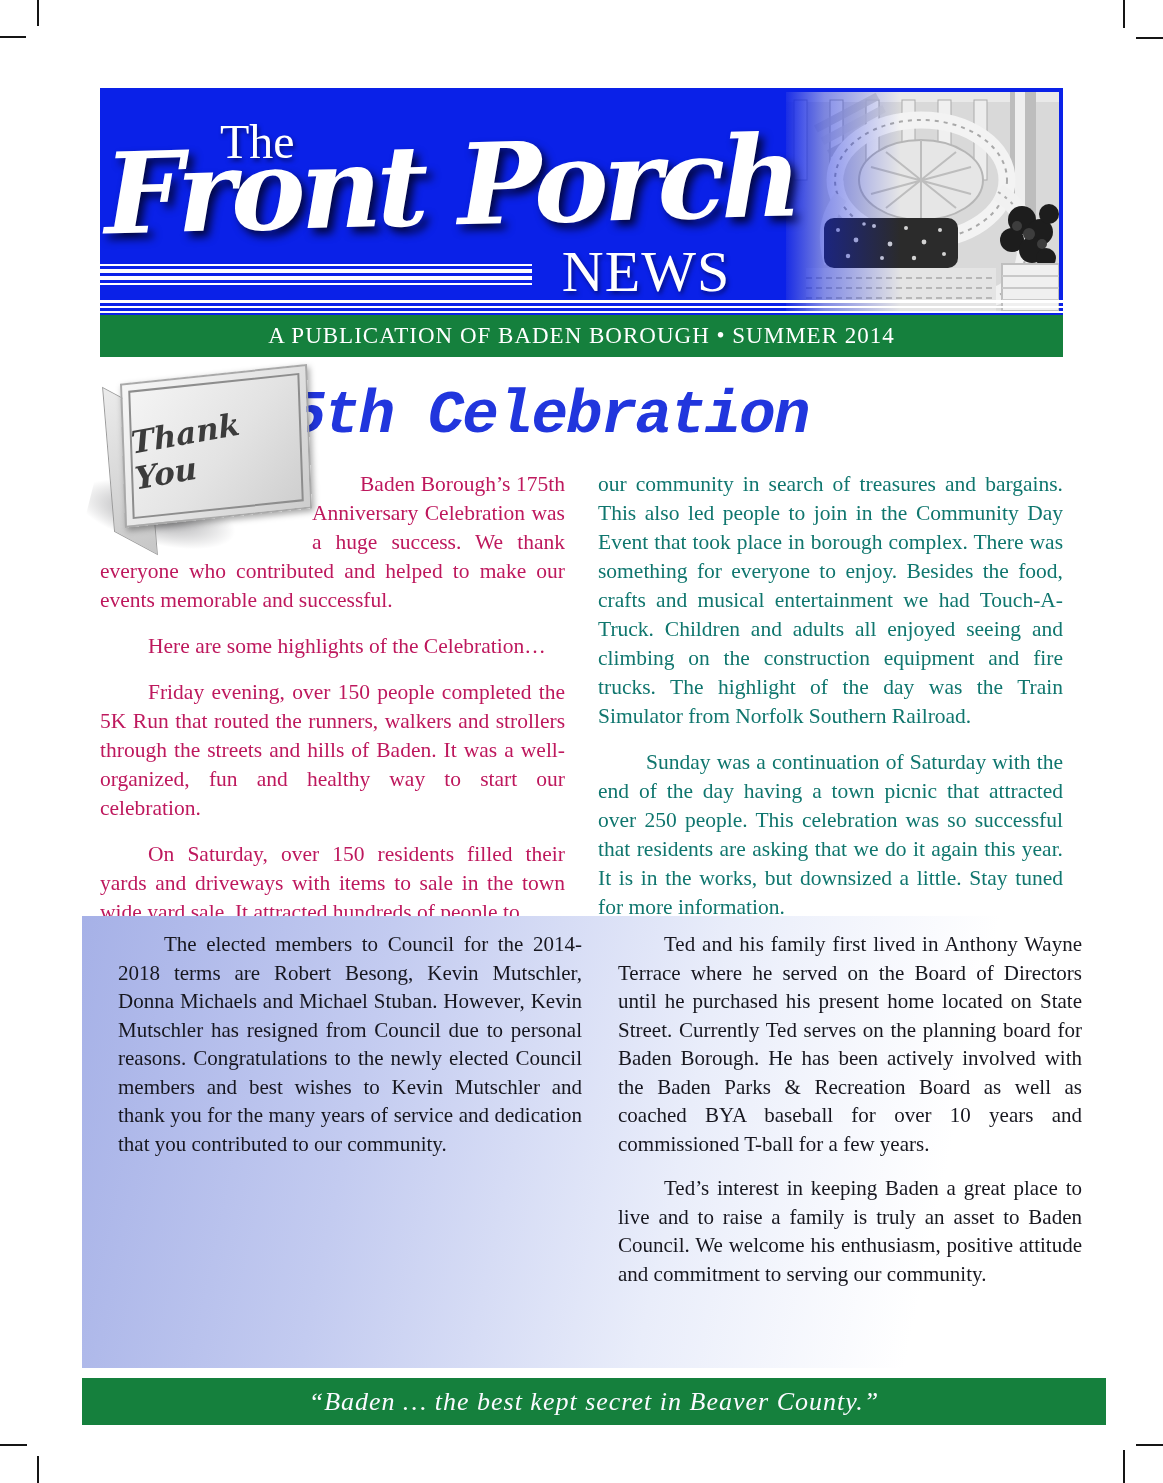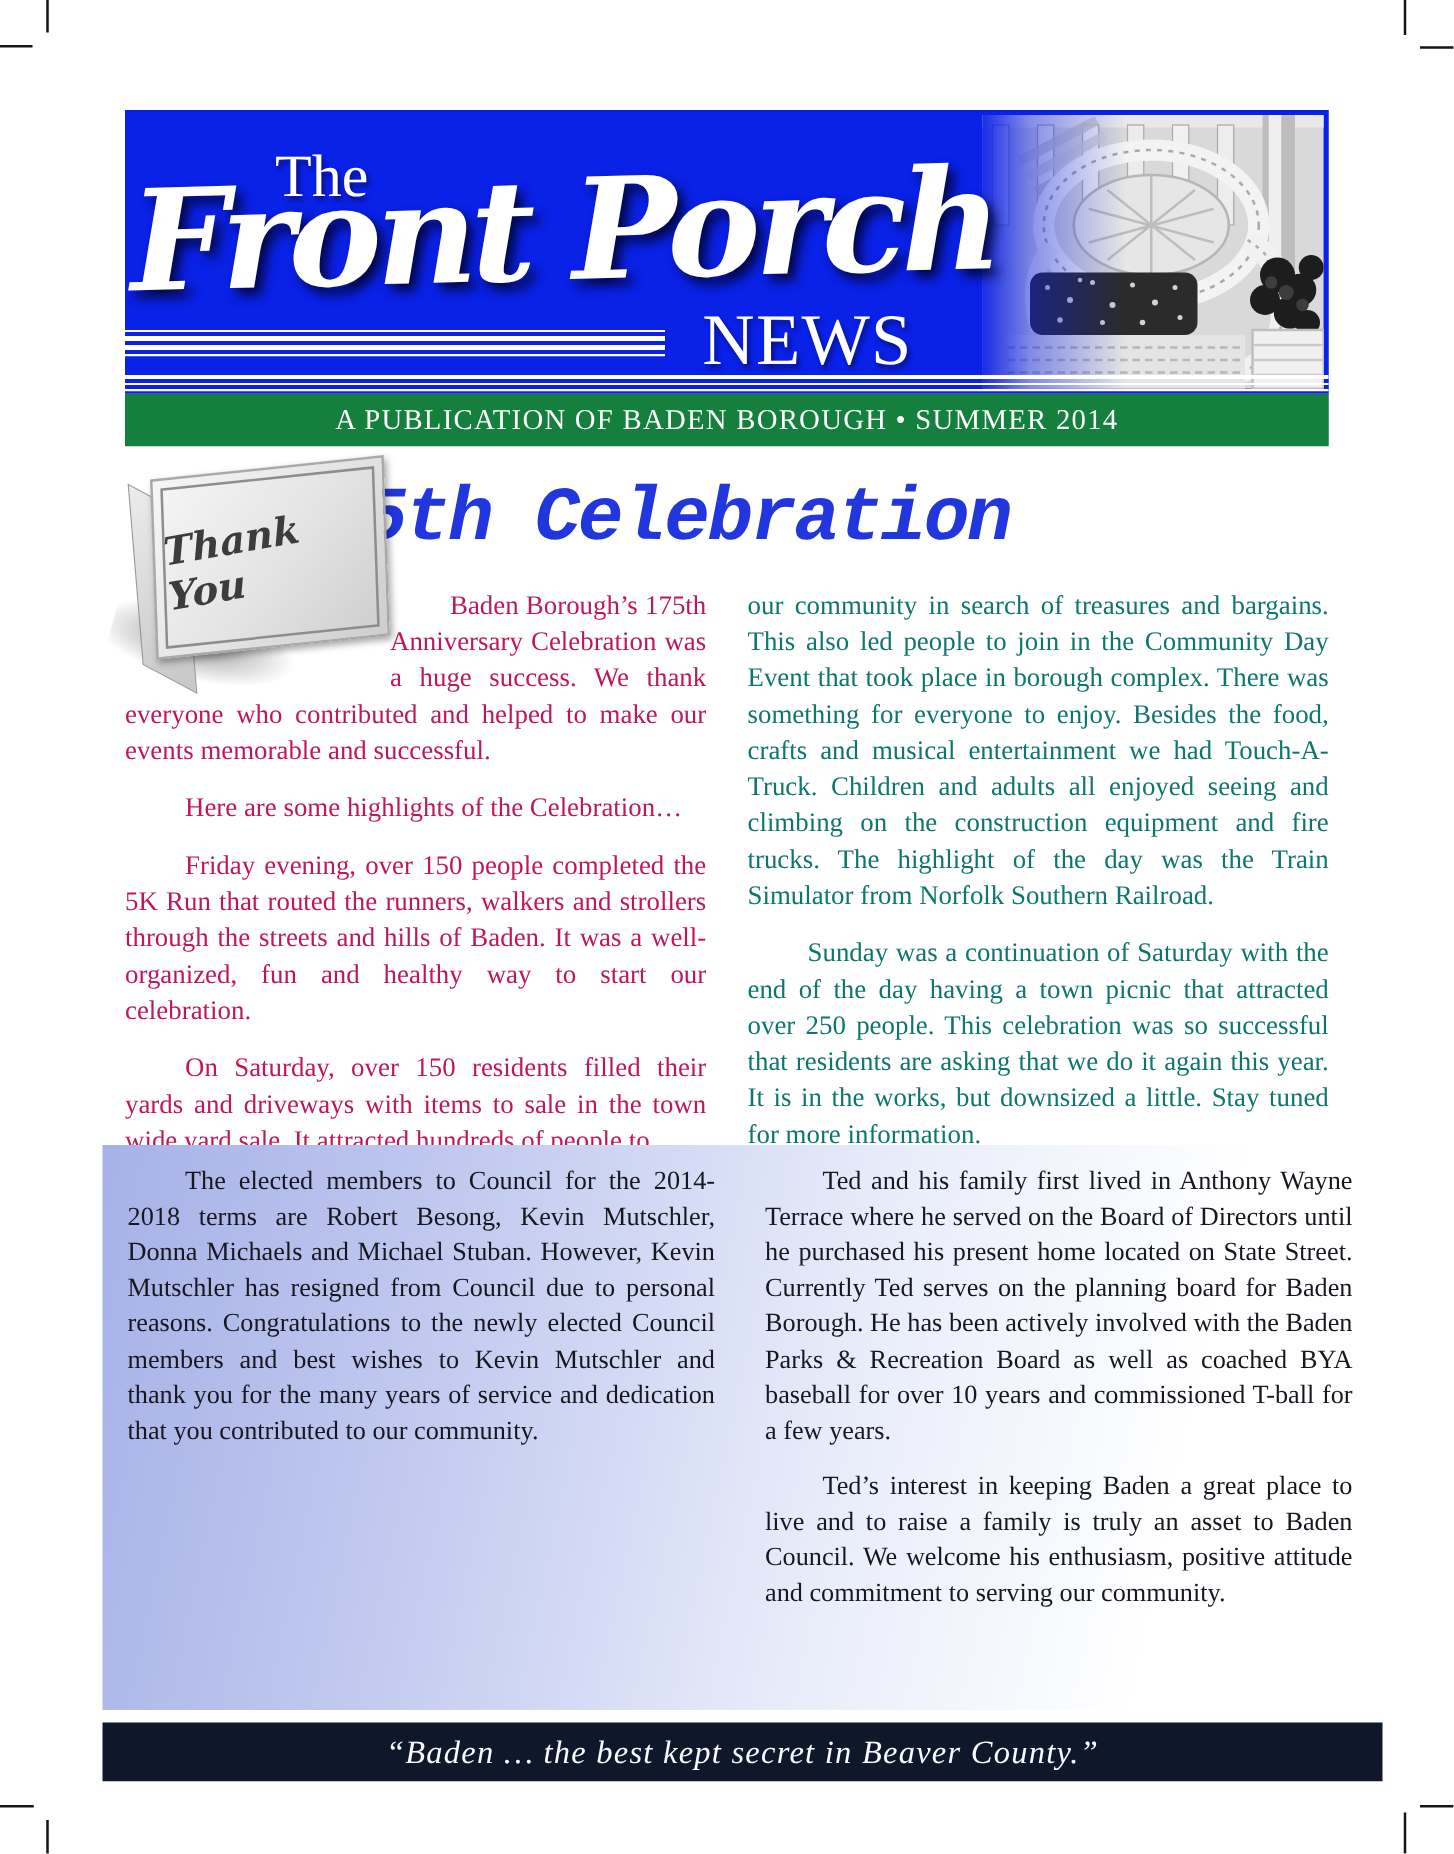--- a/index.html
+++ b/index.html
@@ -62,21 +62,21 @@
             box-shadow:2px 3px 6px rgba(0,0,0,.35); }
   .card-frame { position:absolute; inset:6px; border:2px solid #8d8d8d; display:flex;
             align-items:center; justify-content:center; }
   .card-text { font-family:"DejaVu Serif",serif; font-style:italic; font-weight:bold;
             font-size:31px; color:#3c3c3c; transform:rotate(-4deg); letter-spacing:0px; }
 
   
   .council { position:absolute; left:82px; top:916px; width:1024px; height:452px; }
   .council-title { margin-top:16px; text-align:center; font-family:"Liberation Sans",sans-serif;
             font-size:41px; letter-spacing:-1px; white-space:nowrap; }
-  .council-cols { display:flex; gap:36px; padding:14px 24px 0 20px;justify-content:space-between; }
+  .council-cols { display:flex; gap:36px; padding:14px 24px 0 36px;justify-content:space-between; }
   .council-col { width:470px; font-size:21px; line-height:28.5px; text-align:justify; }
   .council-col p { margin-bottom:16px; text-indent:46px; }
 
   
   .footer-bar { position:absolute; left:82px; top:1378px; width:1024px; height:47px;
             display:flex; align-items:center; justify-content:center; }
   .footer-quote { font-family:"Liberation Serif",serif; font-style:italic; font-size:26px;
             color:#fafaff; letter-spacing:1px; }
 </style>
 </head>
@@ -212,17 +212,17 @@
       <div class="council-col" style="color: rgb(23, 23, 31);">
         <p>The elected members to Council for the 2014-2018 terms are Robert Besong, Kevin Mutschler, Donna Michaels and Michael Stuban. However, Kevin Mutschler has resigned from Council due to personal reasons. Congratulations to the newly elected Council members and best wishes to Kevin Mutschler and thank you for the many years of service and dedication that you contributed to our community.</p>
       </div>
       <div class="council-col" style="color: rgb(23, 23, 31);">
         <p>Ted and his family first lived in Anthony Wayne Terrace where he served on the Board of Directors until he purchased his present home located on State Street.   Currently Ted serves on the planning board for Baden Borough.  He has been actively involved with the Baden Parks &amp; Recreation Board as well as coached BYA baseball for over 10 years and commissioned T-ball for a few years.</p>
         <p>Ted’s interest in keeping Baden a great place to live and to raise a family is truly an asset to Baden Council. We welcome his enthusiasm, positive attitude and commitment to serving our community.</p>
       </div>
     </div>
   </div>
 
-  <div class="footer-bar" style="background: #0f172a;">
+  <div class="footer-bar" style="background: #15803d;">
     <span class="footer-quote">“Baden … the best kept secret in Beaver County.”</span>
   </div>
 
 </div>
 
 </body></html>

